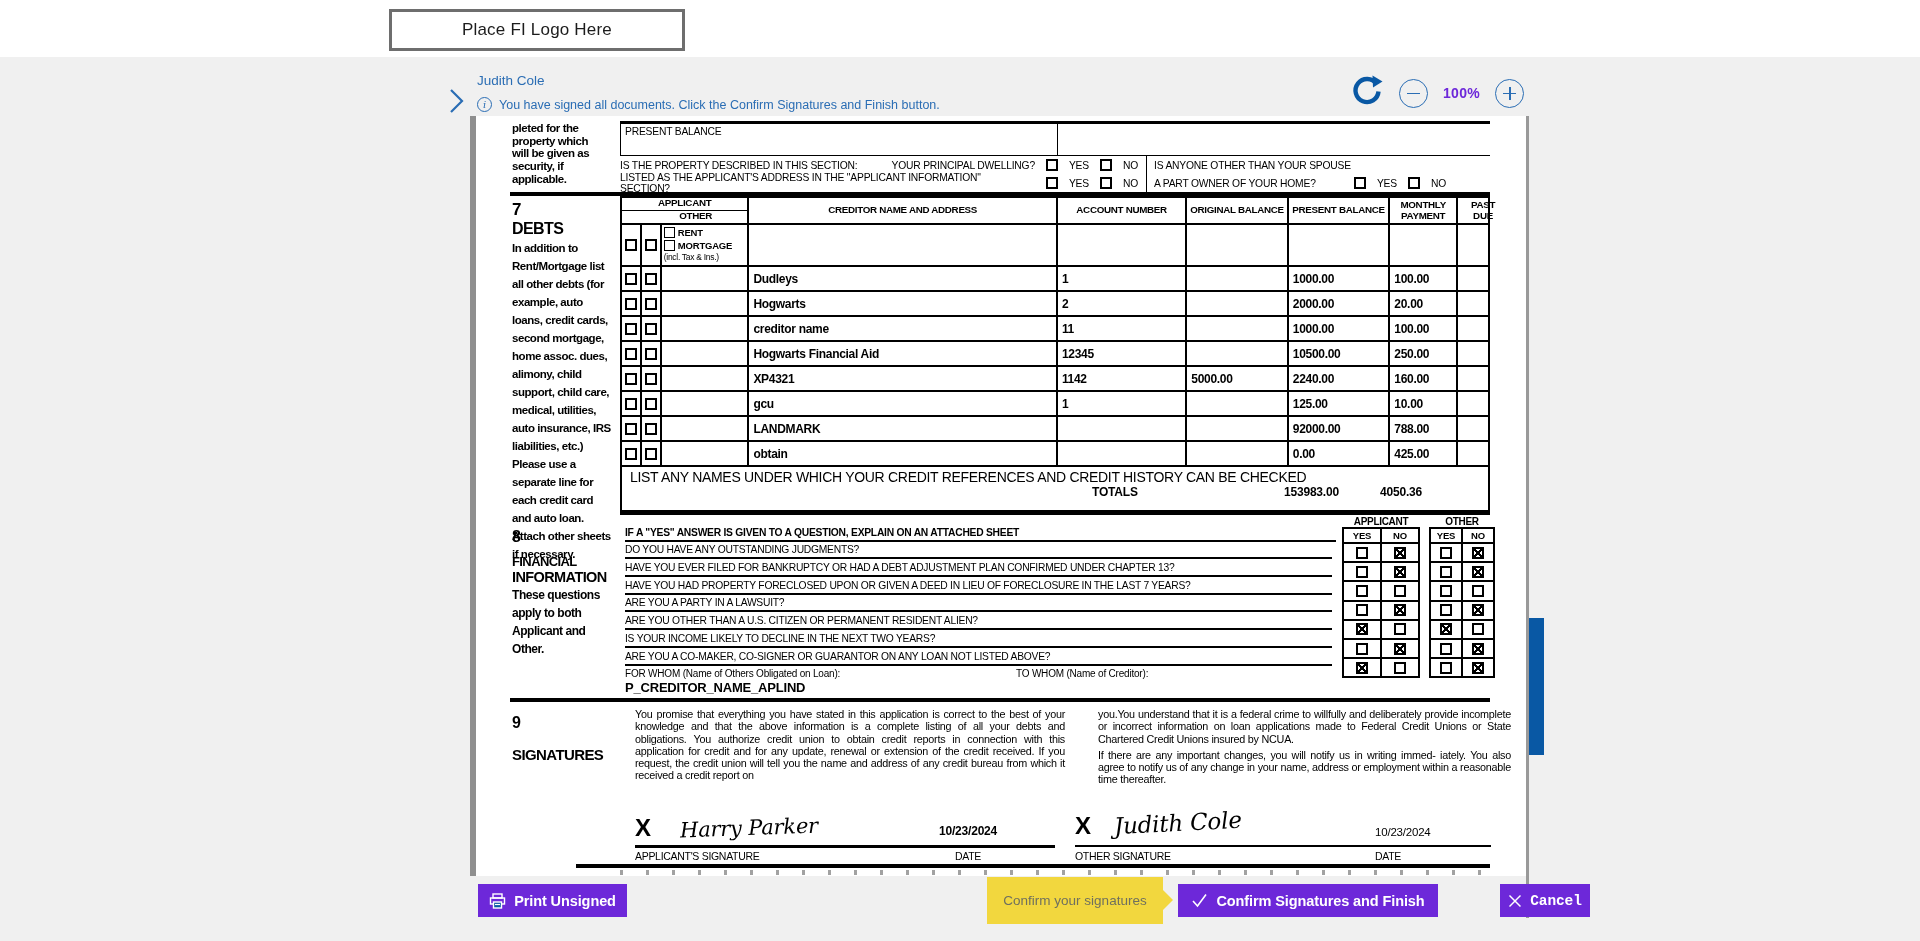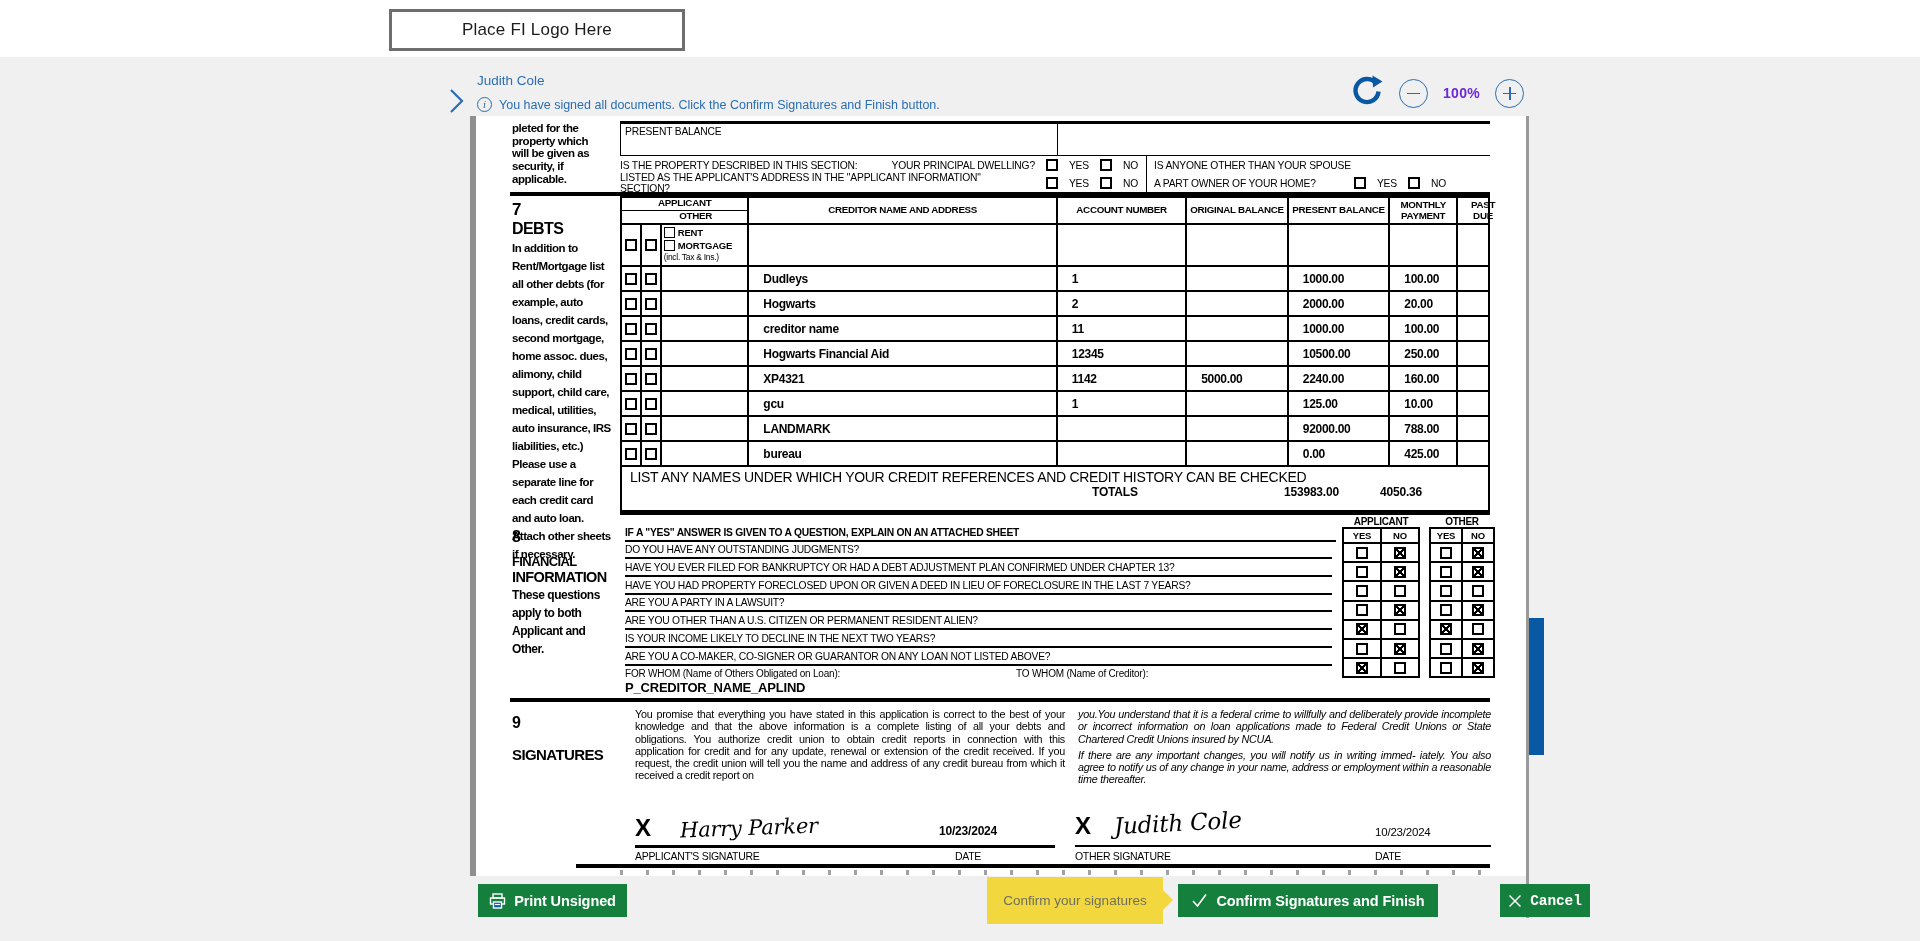--- a/index.html
+++ b/index.html
@@ -59,42 +59,42 @@
   .c.cbcell { width:20px; justify-content:center; }
   .c.lab { width:88px; }
   .c.cred { width:310px; }
   .c.acct { width:130px; }
   .c.orig { width:102px; }
   .c.pres { width:102px; }
   .c.mon  { width:68px; }
   .c.past { width:30px;padding-left:20px; }
   .hdr { font-weight:bold; font-size:9.8px; justify-content:center; text-align:center;
          letter-spacing:-0.3px; line-height:1.06; }
-  .val { font-weight:bold; font-size:12px; padding-left:14px; letter-spacing:-0.3px; }
+  .val { font-weight:bold; font-size:12px; padding-left:4px; letter-spacing:-0.3px; }
   .drow { height:25px; }
 
   
   .q8 { left:149px; width:707px; border-bottom:2px solid #000; font-size:10.3px;
         height:17.7px; display:flex; align-items:flex-end; padding-bottom:2px; letter-spacing:-0.25px; }
   .grid-h { font-weight:bold; font-size:10px; text-align:center; letter-spacing:-0.3px; }
   .ggrid { border:2px solid #000; }
   .grow { display:flex; border-bottom:2px solid #000; }
   .grow:last-child { border-bottom:none; }
   .gcell { flex:1; border-right:2px solid #000; display:flex; align-items:center; justify-content:center; height:17.2px; }
   .gcell:last-child { border-right:none; }
   .gyn { font-size:9.5px; font-weight:bold; height:13px; }
 
   
   .para { font-size:10.8px; line-height:1.14; text-align:justify; letter-spacing:-0.25px; }
   .sigx { font-size:24px; font-weight:bold; letter-spacing:0; }
   .script { font-family:"DejaVu Serif", serif; font-style:italic; }
   .siglabel { font-size:10.5px; letter-spacing:-0.3px; }
 
   
-  .btn { position:absolute; top:884px; height:33px; background:#15803d; color:#fff;
+  .btn { position:absolute; top:884px; height:33px; background:#6d28d9; color:#fff;
          display:flex; align-items:center; justify-content:center; gap:8px;
          font-size:14.5px; font-weight:600; letter-spacing:-0.1px; cursor:pointer; }
   .tooltip { left:987px; top:877px; width:176px; height:47px; background:#f2d73e;
              display:flex; align-items:center; justify-content:center;
              color:#6f705f; font-size:13.5px; }
   .tooltip .arrow { position:absolute; right:-10px; top:13px; width:0; height:0;
                     border-top:10px solid transparent; border-bottom:10px solid transparent;
                     border-left:10px solid #f2d73e; }
 </style>
 </head>
@@ -335,21 +335,21 @@
       <div class="c past"></div>
     </div>
     <div class="t7row drow">
       <div class="c cbcell">
           <span class="cb"></span>
         </div>
       <div class="c cbcell">
           <span class="cb"></span>
         </div>
       <div class="c lab"></div>
-      <div class="c cred val">bureau</div>
+      <div class="c cred val">obtain</div>
       <div class="c acct val"></div>
       <div class="c orig val"></div>
       <div class="c pres val">0.00</div>
       <div class="c mon val">425.00</div>
       <div class="c past"></div>
     </div>
 
     <div style="height:46px; position:relative; border-bottom:2px solid #000;">
       <div style="font-size:14px; padding:2px 8px; letter-spacing:-0.3px;">LIST ANY NAMES UNDER WHICH YOUR CREDIT REFERENCES AND CREDIT HISTORY CAN BE CHECKED</div>
       <span style="position:absolute; left:470px; top:18px; font-size:12px; font-weight:bold;">TOTALS</span>
@@ -511,21 +511,21 @@
         </div>
     </div>
   </div>
   <div class="abs thick" style="left:34px; top:582px; width:980px; height:3.5px;"></div>
 
   <div class="abs" style="left:36px; top:598px; width:110px;">
     <span class="secnum" style="font-size:16px;">9</span>
     <span class="sectitle" style="font-size:15px; margin-top:14px;">SIGNATURES</span>
   </div>
   <div class="abs para" style="left:159px; top:592px; width:430px;">You promise that everything you have stated in this application is   correct to the best of your knowledge and that the above information is a complete listing of all your debts and obligations. You authorize credit union to obtain credit reports in connection with this application for credit and for any update, renewal or extension of the credit  received.  If you request, the credit union will tell you the name and address of any credit bureau from which it received a credit report on</div>
-  <div class="abs" style="left:602px; top:592px; width:413px;font-style:italic;">
+  <div class="abs" style="left:622px; top:592px; width:413px;">
     <div class="para">you.You understand that it is a federal crime to willfully and deliberately  provide incomplete or incorrect information on loan applications made to Federal Credit Unions or State Chartered Credit Unions insured by NCUA.</div>
     <div class="para" style="margin-top:4px;">If there are any important changes, you will notify us in writing immed- iately. You also agree to notify us of any change in your name, address or employment within a reasonable time thereafter.</div>
   </div>
 
   <div class="abs sigx" style="left:159px; top:698px;">X</div>
   <div class="abs script" style="left:204px; top:700px; font-size:21px; transform:rotate(-2deg);">Harry Parker</div>
   <div class="abs" style="left:463px; top:708px; font-size:12px; font-weight:bold;">10/23/2024</div>
   <div class="abs hline" style="left:159px; top:729px; width:420px; height:2.5px;"></div>
   <div class="abs siglabel" style="left:159px; top:734px;">APPLICANT'S SIGNATURE</div>
   <div class="abs siglabel" style="left:479px; top:734px;">DATE</div>

